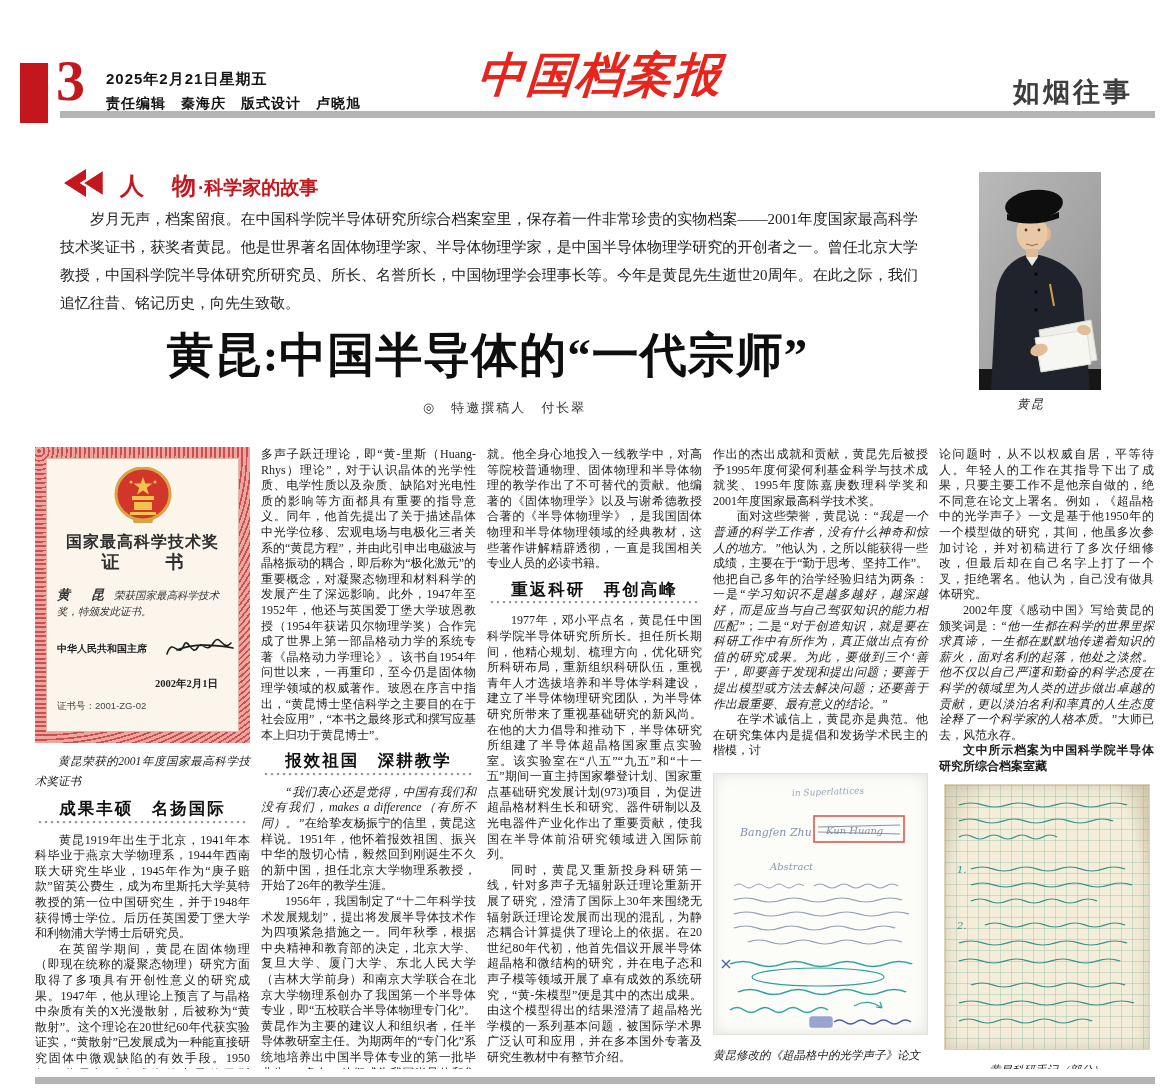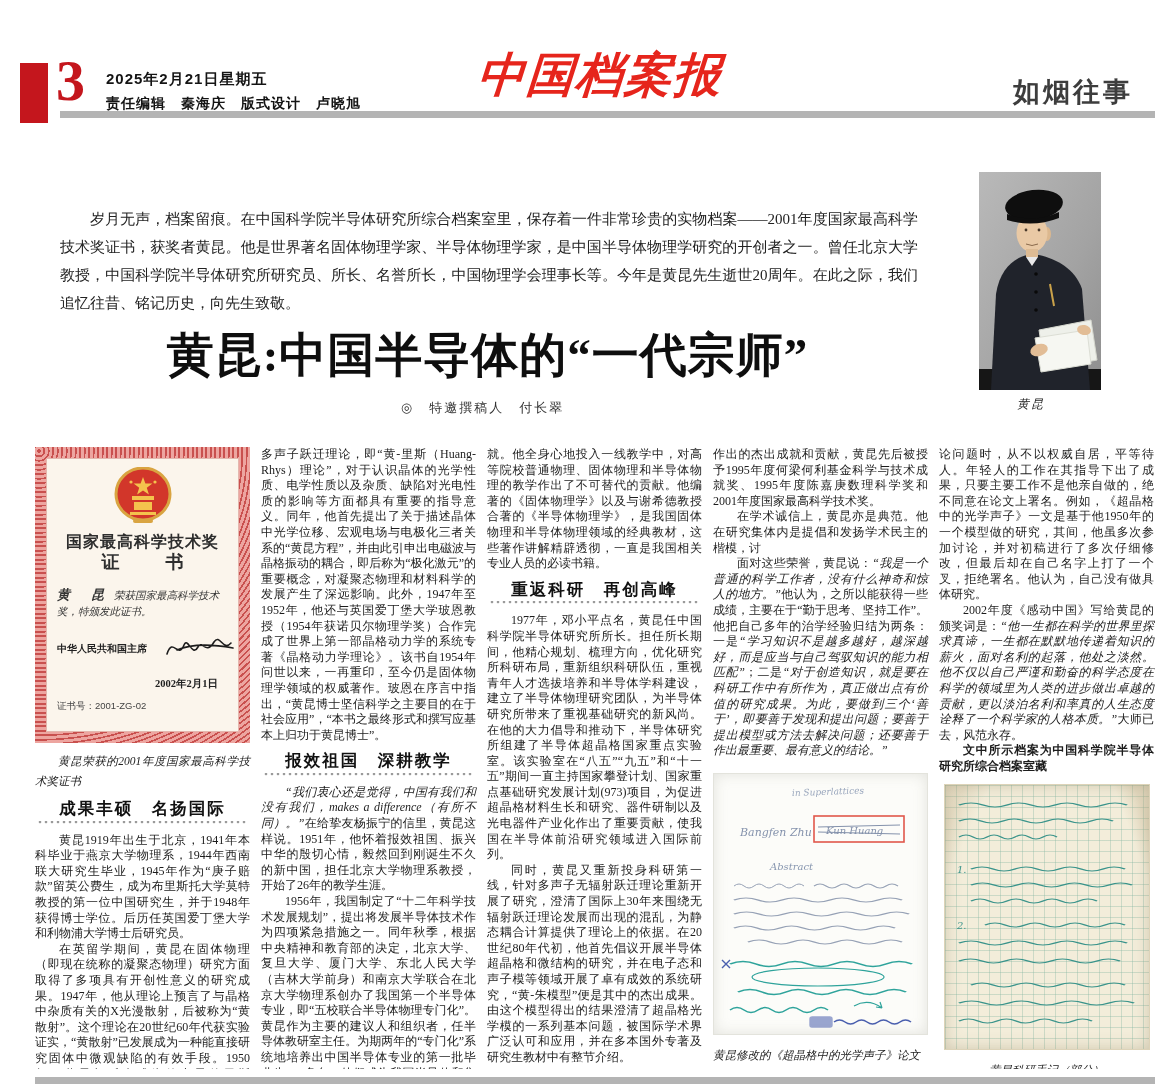--- a/index.html
+++ b/index.html
@@ -27,21 +27,21 @@
   .section-header { position:absolute; left:62px; top:168px; display:flex; align-items:flex-end; gap:14px; }
   .section-header .labels { display:flex; align-items:baseline; color:#c4161d; font-family:"Liberation Sans","DejaVu Sans",sans-serif; font-weight:bold; }
   .label-main { font-size:24px; letter-spacing:2px; }
   .label-sub  { font-size:19px; }
 
   
   .intro { position:absolute; left:60px; top:205px; width:858px; font-size:15px; line-height:28px;
            text-align:justify; text-indent:2em; color:#222; }
   .headline { position:absolute; left:35px; top:324px; width:905px; text-align:center;
               font-size:47px; font-weight:bold; color:#0e0e0e; letter-spacing:1px; }
-  .byline   { position:absolute; left:30px; top:399px; width:905px; text-align:center;
+  .byline   { position:absolute; left:52px; top:399px; width:905px; text-align:center;
               font-size:13px; color:#333; letter-spacing:2px; }
 
   
   .photo { position:absolute; left:979px; top:172px; width:122px; height:218px; }
   .photo svg { display:block; }
   .photo-caption { position:absolute; left:923px; top:396px; width:122px; text-align:right;
                    font-style:italic; font-size:12px; color:#222; letter-spacing:2px; }
 
   
   .cols { position:absolute; left:35px; top:447px; width:1120px; height:622px;
@@ -97,20 +97,32 @@
   <div class="red-block"></div>
   <div class="page-num">3</div>
   <div class="issue-info">
     <div class="date">2025年2月21日星期五</div>
     <div class="editors">责任编辑　秦海庆　版式设计　卢晓旭</div>
   </div>
   <div class="masthead">中国档案报</div>
   <div class="column-title">如烟往事</div>
   <div class="gray-bar bar-top"></div>
 
+  <div class="section-header">
+    <span>
+      <svg width="44" height="30" viewBox="0 0 44 30">
+        <polygon points="24,1 2,15 24,29" fill="#c4161d"></polygon>
+        <polygon points="42,1 20,15 42,29" fill="#c4161d" stroke="#ffffff" stroke-width="2.5"></polygon>
+      </svg>
+    </span>
+    <span class="labels">
+      <span class="label-main">人　物</span>
+      <span class="label-sub">·科学家的故事</span>
+    </span>
+  </div>
 
   <p class="intro">岁月无声，档案留痕。在中国科学院半导体研究所综合档案室里，保存着一件非常珍贵的实物档案——2001年度国家最高科学技术奖证书，获奖者黄昆。他是世界著名固体物理学家、半导体物理学家，是中国半导体物理学研究的开创者之一。曾任北京大学教授，中国科学院半导体研究所研究员、所长、名誉所长，中国物理学会理事长等。今年是黄昆先生逝世20周年。在此之际，我们追忆往昔、铭记历史，向先生致敬。</p>
 
   <div class="photo">
     <svg width="122" height="218" viewBox="0 0 122 218">
       <defs>
         <linearGradient id="pbg" x1="0" y1="0" x2="1" y2="1">
           <stop offset="0" stop-color="#b9b9b9"></stop>
             <stop offset="0.6" stop-color="#a3a3a3"></stop>
             <stop offset="1" stop-color="#8e8e8e"></stop>
@@ -200,22 +212,22 @@
           <div class="col-heading">重返科研　再创高峰</div>
           <div class="wavy"></div>
           <p class="para"><span>1977年，邓小平点名，黄昆任中国科学院半导体研究所所长。担任所长期间，他精心规划、梳理方向，优化研究所科研布局，重新组织科研队伍，重视青年人才选拔培养和半导体学科建设，建立了半导体物理研究团队，为半导体研究所带来了重视基础研究的新风尚。在他的大力倡导和推动下，半导体研究所组建了半导体超晶格国家重点实验室。该实验室在“八五”“九五”和“十一五”期间一直主持国家攀登计划、国家重点基础研究发展计划(973)项目，为促进超晶格材料生长和研究、器件研制以及光电器件产业化作出了重要贡献，使我国在半导体前沿研究领域进入国际前列。</span></p>
           <p class="para"><span>同时，黄昆又重新投身科研第一线，针对多声子无辐射跃迁理论重新开展了研究，澄清了国际上30年来围绕无辐射跃迁理论发展而出现的混乱，为静态耦合计算提供了理论上的依据。在20世纪80年代初，他首先倡议开展半导体超晶格和微结构的研究，并在电子态和声子模等领域开展了卓有成效的系统研究，“黄-朱模型”便是其中的杰出成果。由这个模型得出的结果澄清了超晶格光学模的一系列基本问题，被国际学术界广泛认可和应用，并在多本国外专著及研究生教材中有整节介绍。</span></p>
         </div>
     </div>
 
     <div class="col">
       <div>
           <p class="para noindent"><span>作出的杰出成就和贡献，黄昆先后被授予1995年度何梁何利基金科学与技术成就奖、1995年度陈嘉庚数理科学奖和2001年度国家最高科学技术奖。</span></p>
+          <p class="para"><span>面对这些荣誉，黄昆说：</span><span class="kai">“我是一个普通的科学工作者，没有什么神奇和惊人的地方。”</span><span>他认为，之所以能获得一些成绩，主要在于“勤于思考、坚持工作”。他把自己多年的治学经验归结为两条：一是</span><span class="kai">“学习知识不是越多越好，越深越好，而是应当与自己驾驭知识的能力相匹配”</span><span>；二是</span><span class="kai">“对于创造知识，就是要在科研工作中有所作为，真正做出点有价值的研究成果。为此，要做到三个‘善于’，即要善于发现和提出问题；要善于提出模型或方法去解决问题；还要善于作出最重要、最有意义的结论。”</span></p>
           <p class="para"><span>在学术诚信上，黄昆亦是典范。他在研究集体内是提倡和发扬学术民主的楷模，讨</span></p>
-          <p class="para"><span>面对这些荣誉，黄昆说：</span><span class="kai">“我是一个普通的科学工作者，没有什么神奇和惊人的地方。”</span><span>他认为，之所以能获得一些成绩，主要在于“勤于思考、坚持工作”。他把自己多年的治学经验归结为两条：一是</span><span class="kai">“学习知识不是越多越好，越深越好，而是应当与自己驾驭知识的能力相匹配”</span><span>；二是</span><span class="kai">“对于创造知识，就是要在科研工作中有所作为，真正做出点有价值的研究成果。为此，要做到三个‘善于’，即要善于发现和提出问题；要善于提出模型或方法去解决问题；还要善于作出最重要、最有意义的结论。”</span></p>
         </div>
       <figure class="manuscript1">
         <svg width="213" height="260" viewBox="0 0 213 260">
           <defs>
             <path id="sq" d="M0 0 q5 -4 10 0 t10 0 t10 0 t10 0 t10 0 t10 0 t10 0" fill="none"></path>
           </defs>
           <text x="78" y="22" class="hw" font-size="9" fill="#9aa7bd" transform="rotate(-2 78 22)">in Superlattices</text>
           <text x="26" y="62" class="hw" font-size="11" fill="#8492ac">Bangfen Zhu</text>
           <text x="112" y="60" class="hw" font-size="10" fill="#8492ac">Kun Huang</text>
           <line x1="104" y1="53" x2="186" y2="51" stroke="#8492ac" stroke-width="1"></line>

